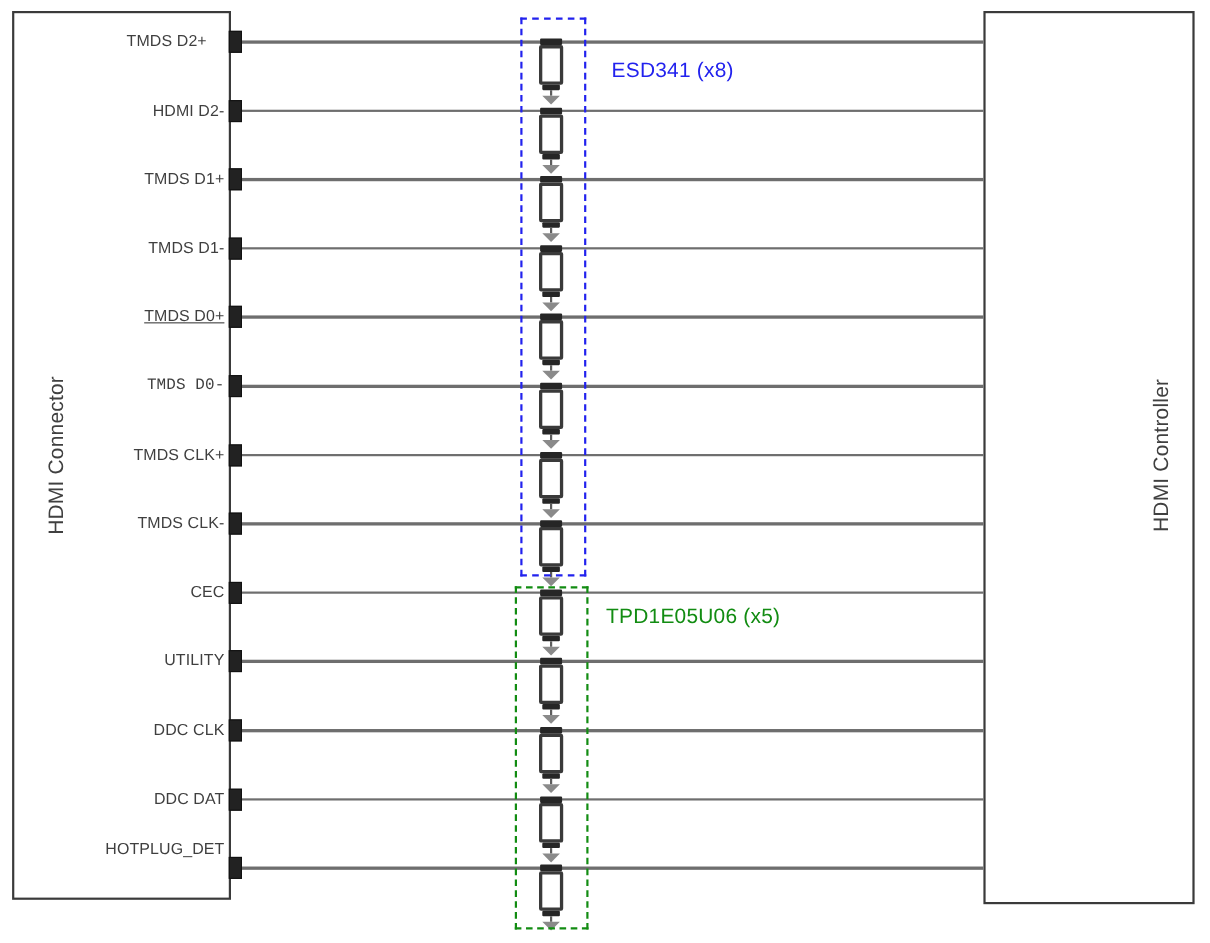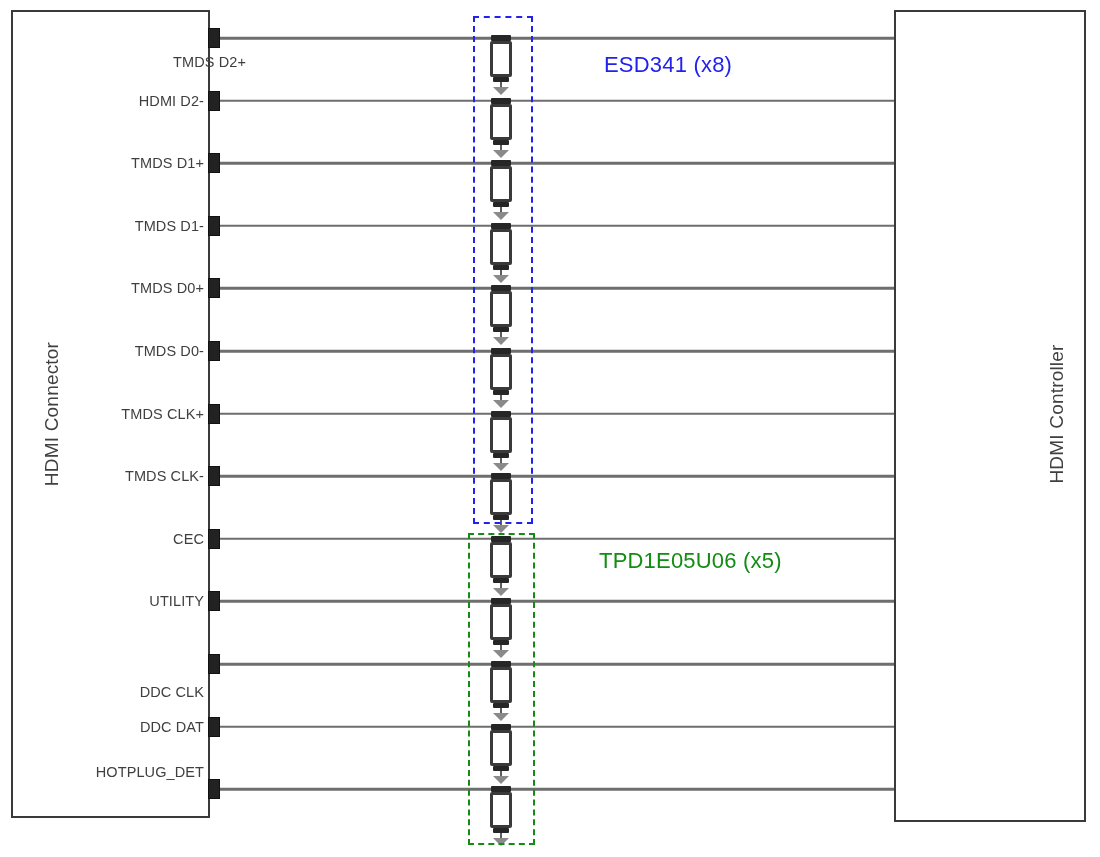--- a/index.html
+++ b/index.html
@@ -58,25 +58,24 @@
     background: #6e6e6e;
     transform: translateY(-50%);
   }
   .grp-box {
     position: absolute;
     box-sizing: border-box;
     background: transparent;
   }
   .grp-label {
     position: absolute;
-    font-size: 22px;
+    font-size: 19px;
     white-space: nowrap;
     transform: translateY(-50%);
     letter-spacing: 0.2px;
-    margin-left: 48px;
   }
   
   .esd {
     position: absolute;
     width: 30px;
     transform: translateX(-50%);
   }
   .esd .cap-top {
     width: 20px;
     height: 6px;
@@ -120,41 +119,41 @@
 
 <div id="canvas">
 
   <div class="block-box" style="left:11px; top:10px; width:199px; height:808px;"></div>
   <div class="block-label rot-left" style="left:52px; top:414px;">HDMI Connector</div>
 
   <div class="block-box" style="left:894px; top:10px; width:192px; height:812px;"></div>
   <div class="block-label rot-left" style="left:1057px; top:414px;">HDMI Controller</div>
 
   <div id="pin-layer">
-      <div class="pin-label" style="right: 854px; top: 38px; margin-top: 24px;">TMDS D2+</div>
+      <div class="pin-label" style="right: 912px; top: 38px;">TMDS D2+</div>
       <div class="pin-pad" style="left: 208px; top: 38px;"></div>
       <div class="pin-label" style="right: 896px; top: 100.6px;">HDMI D2-</div>
       <div class="pin-pad" style="left: 208px; top: 100.6px;"></div>
       <div class="pin-label" style="right: 896px; top: 163.2px;">TMDS D1+</div>
       <div class="pin-pad" style="left: 208px; top: 163.2px;"></div>
       <div class="pin-label" style="right: 896px; top: 225.8px;">TMDS D1-</div>
       <div class="pin-pad" style="left: 208px; top: 225.8px;"></div>
-      <div class="pin-label" style="right: 896px; top: 288.4px;">TMDS D0+</div>
+      <div class="pin-label" style="right: 896px; top: 288.4px; text-decoration: underline;">TMDS D0+</div>
       <div class="pin-pad" style="left: 208px; top: 288.4px;"></div>
-      <div class="pin-label" style="right: 896px; top: 351px;">TMDS D0-</div>
+      <div class="pin-label" style="right: 896px; top: 351px; font-family: Liberation Mono, monospace;">TMDS D0-</div>
       <div class="pin-pad" style="left: 208px; top: 351px;"></div>
       <div class="pin-label" style="right: 896px; top: 413.6px;">TMDS CLK+</div>
       <div class="pin-pad" style="left: 208px; top: 413.6px;"></div>
       <div class="pin-label" style="right: 896px; top: 476.2px;">TMDS CLK-</div>
       <div class="pin-pad" style="left: 208px; top: 476.2px;"></div>
       <div class="pin-label" style="right: 896px; top: 538.8px;">CEC</div>
       <div class="pin-pad" style="left: 208px; top: 538.8px;"></div>
       <div class="pin-label" style="right: 896px; top: 601.4px;">UTILITY</div>
       <div class="pin-pad" style="left: 208px; top: 601.4px;"></div>
-      <div class="pin-label" style="right: 896px; top: 692px;">DDC CLK</div>
+      <div class="pin-label" style="right: 896px; top: 664px;">DDC CLK</div>
       <div class="pin-pad" style="left: 208px; top: 664px;"></div>
       <div class="pin-label" style="right: 896px; top: 726.6px;">DDC DAT</div>
       <div class="pin-pad" style="left: 208px; top: 726.6px;"></div>
       <div class="pin-label" style="right: 896px; top: 772px;">HOTPLUG_DET</div>
       <div class="pin-pad" style="left: 208px; top: 789.2px;"></div>
     </div>
   <div id="wire-layer">
       <div class="wire" style="left: 220px; top: 38px; width: 674px;"></div>
       <div class="wire" style="left: 220px; top: 100.6px; width: 674px;"></div>
       <div class="wire" style="left: 220px; top: 163.2px; width: 674px;"></div>

